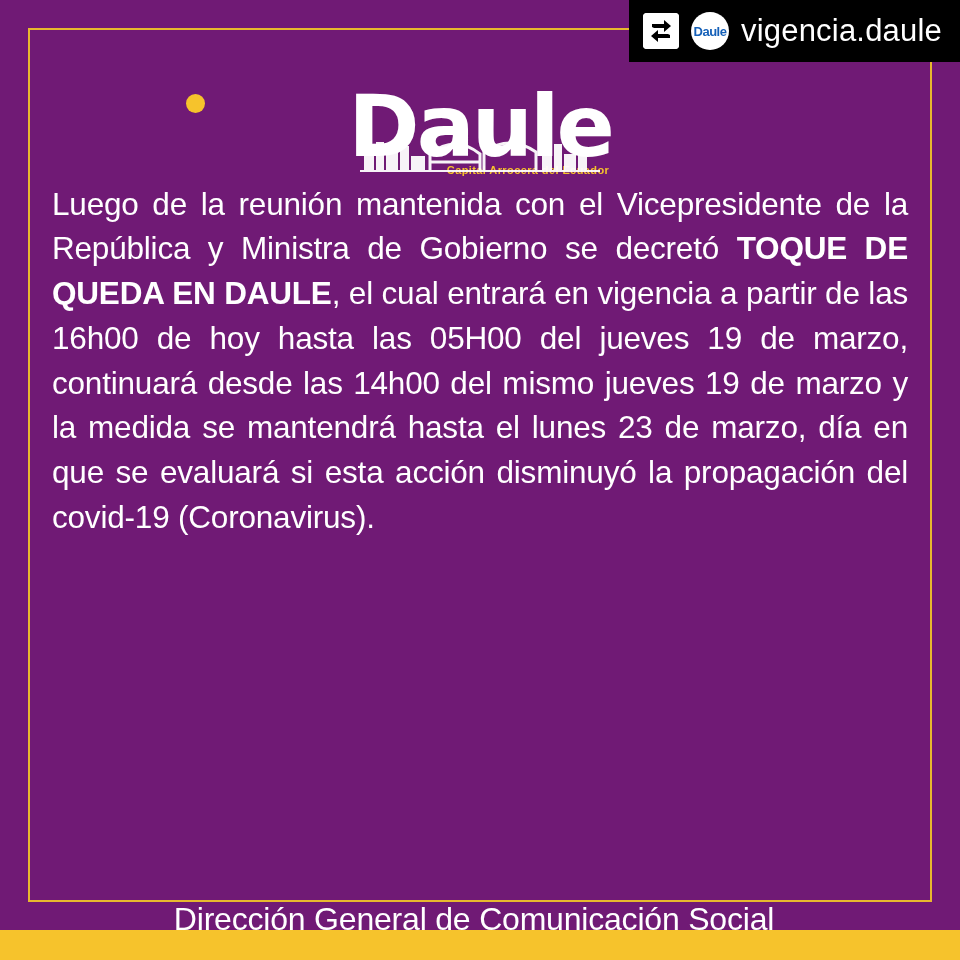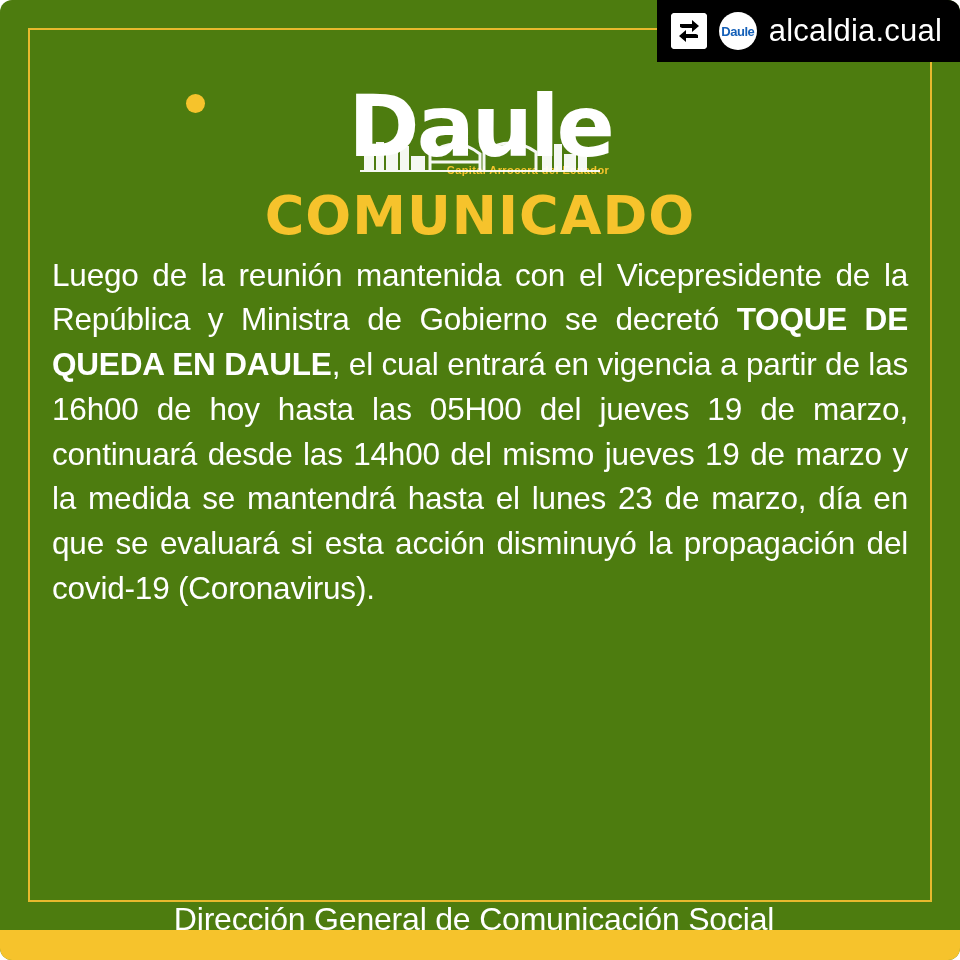--- a/index.html
+++ b/index.html
@@ -7,23 +7,22 @@
     padding: 0;
     background: #ffffff;
   }
   body {
     font-family: "Liberation Sans", sans-serif;
   }
   .canvas {
     position: relative;
     width: 960px;
     height: 960px;
-    background: #4d7c0f;
+    background: #701a75;
     overflow: hidden;
-    border-radius: 12px;
   }
   
   .bottom-strip {
     position: absolute;
     left: 0;
     right: 0;
     bottom: 0;
     height: 30px;
     background: #f6c32c;
   }
@@ -193,21 +192,21 @@
     <span class="repost-icon">
       <svg width="36" height="36" viewBox="0 0 36 36" aria-hidden="true">
         <rect x="0" y="0" width="36" height="36" rx="4" fill="#ffffff"></rect>
         <path d="M9 14 L9 11 L21 11 L21 7 L28 13 L21 19 L21 15 L11 15 Z" fill="#000000"></path>
         <path d="M27 22 L27 25 L15 25 L15 29 L8 23 L15 17 L15 21 L25 21 Z" fill="#000000"></path>
       </svg>
     </span>
     <span class="repost-avatar">
       <span class="mini-logo">Daule</span>
     </span>
-    <span class="repost-handle">alcaldia.cual</span>
+    <span class="repost-handle">vigencia.daule</span>
   </div>
 
   <div class="content">
 
     <div class="logo-block">
       <div class="logo-word">Daule</div>
       <div class="logo-dot"></div>
       <div class="logo-tag">Capital Arrocera del Ecuador</div>
       <svg class="skyline" viewBox="0 0 240 40" aria-hidden="true">
         <rect x="4" y="16" width="10" height="24" fill="#ffffff"></rect>
@@ -219,21 +218,20 @@
         <path d="M70 30 L120 30" stroke="#ffffff" stroke-width="3"></path>
         <path d="M124 40 L124 20 Q150 2 176 20 L176 40" fill="none" stroke="#ffffff" stroke-width="3"></path>
         <rect x="182" y="18" width="10" height="22" fill="#ffffff"></rect>
         <rect x="194" y="12" width="8" height="28" fill="#ffffff"></rect>
         <rect x="204" y="22" width="12" height="18" fill="#ffffff"></rect>
         <rect x="218" y="16" width="9" height="24" fill="#ffffff"></rect>
         <rect x="0" y="38" width="240" height="2" fill="#ffffff"></rect>
       </svg>
     </div>
 
-    <div class="headline">COMUNICADO</div>
 
     <p class="body-text"><span>Luego de la reunión mantenida con el Vicepresidente de la República y Ministra de Gobierno se decretó </span><b>TOQUE DE QUEDA EN DAULE</b><span>, el cual entrará en vigencia a partir de las 16h00 de hoy hasta las 05H00 del jueves 19 de  marzo, continuará desde las 14h00 del mismo jueves 19 de marzo y la medida se mantendrá hasta el lunes 23 de marzo, día en que se evaluará si esta acción disminuyó la propagación del covid-19 (Coronavirus).</span></p>
 
 
   </div>
 
   <div class="footer">Dirección General de Comunicación Social</div>
 
   <div class="bottom-strip"></div>
 </div>

